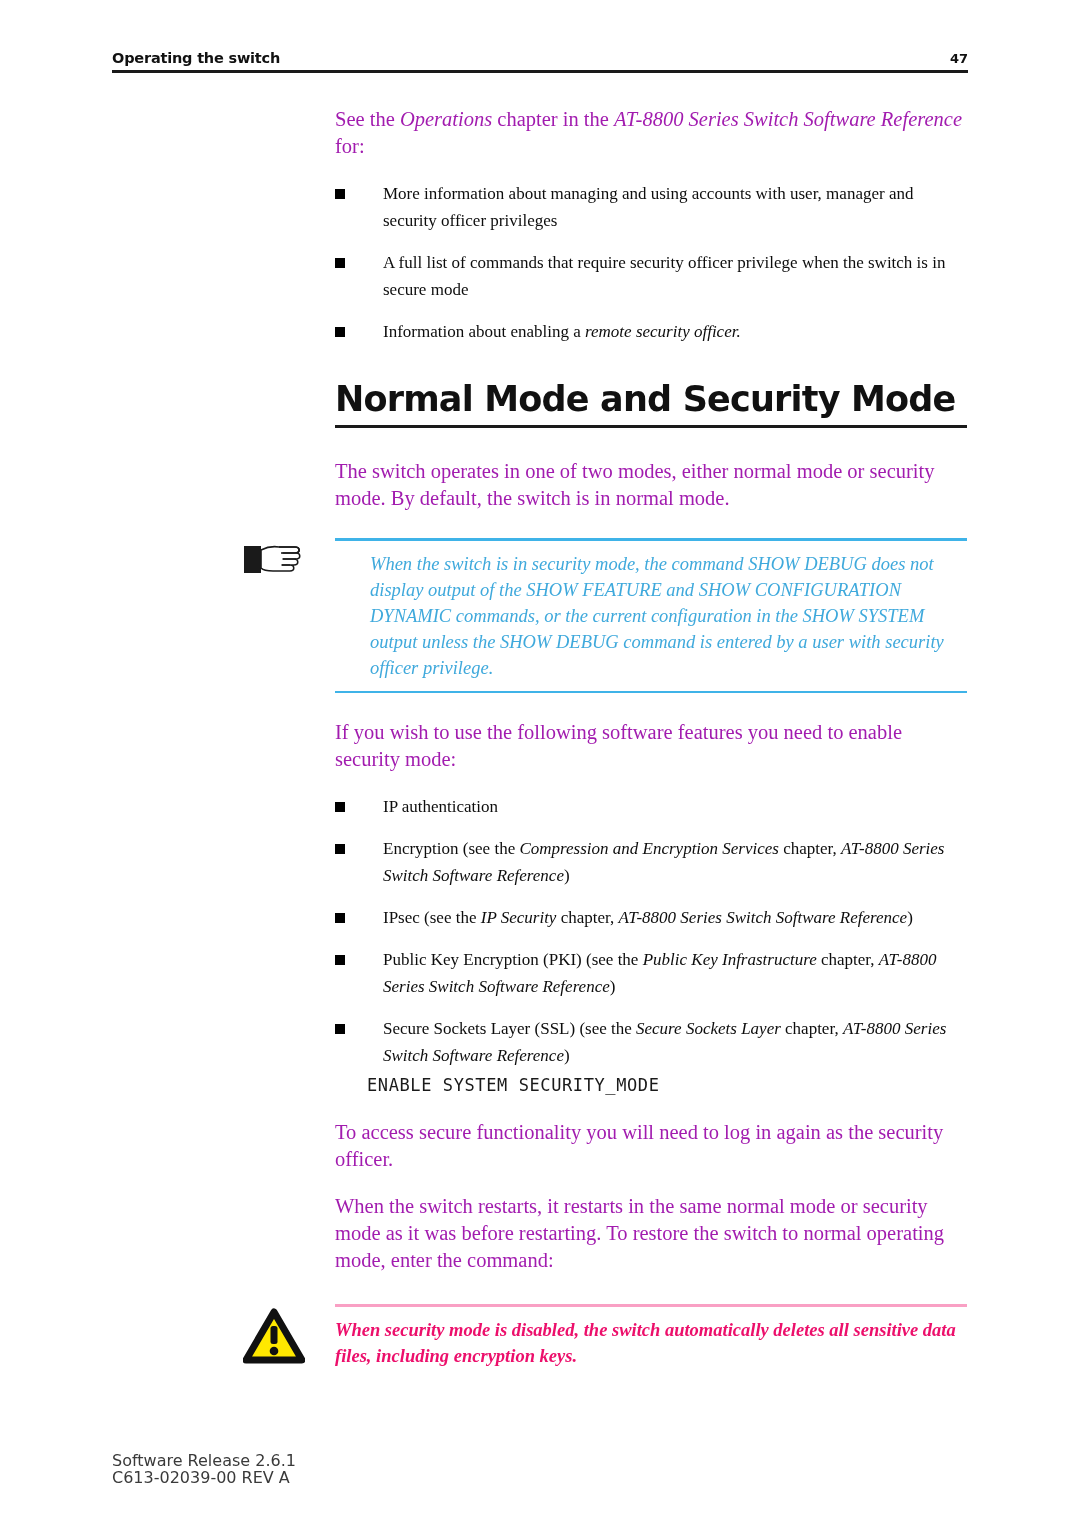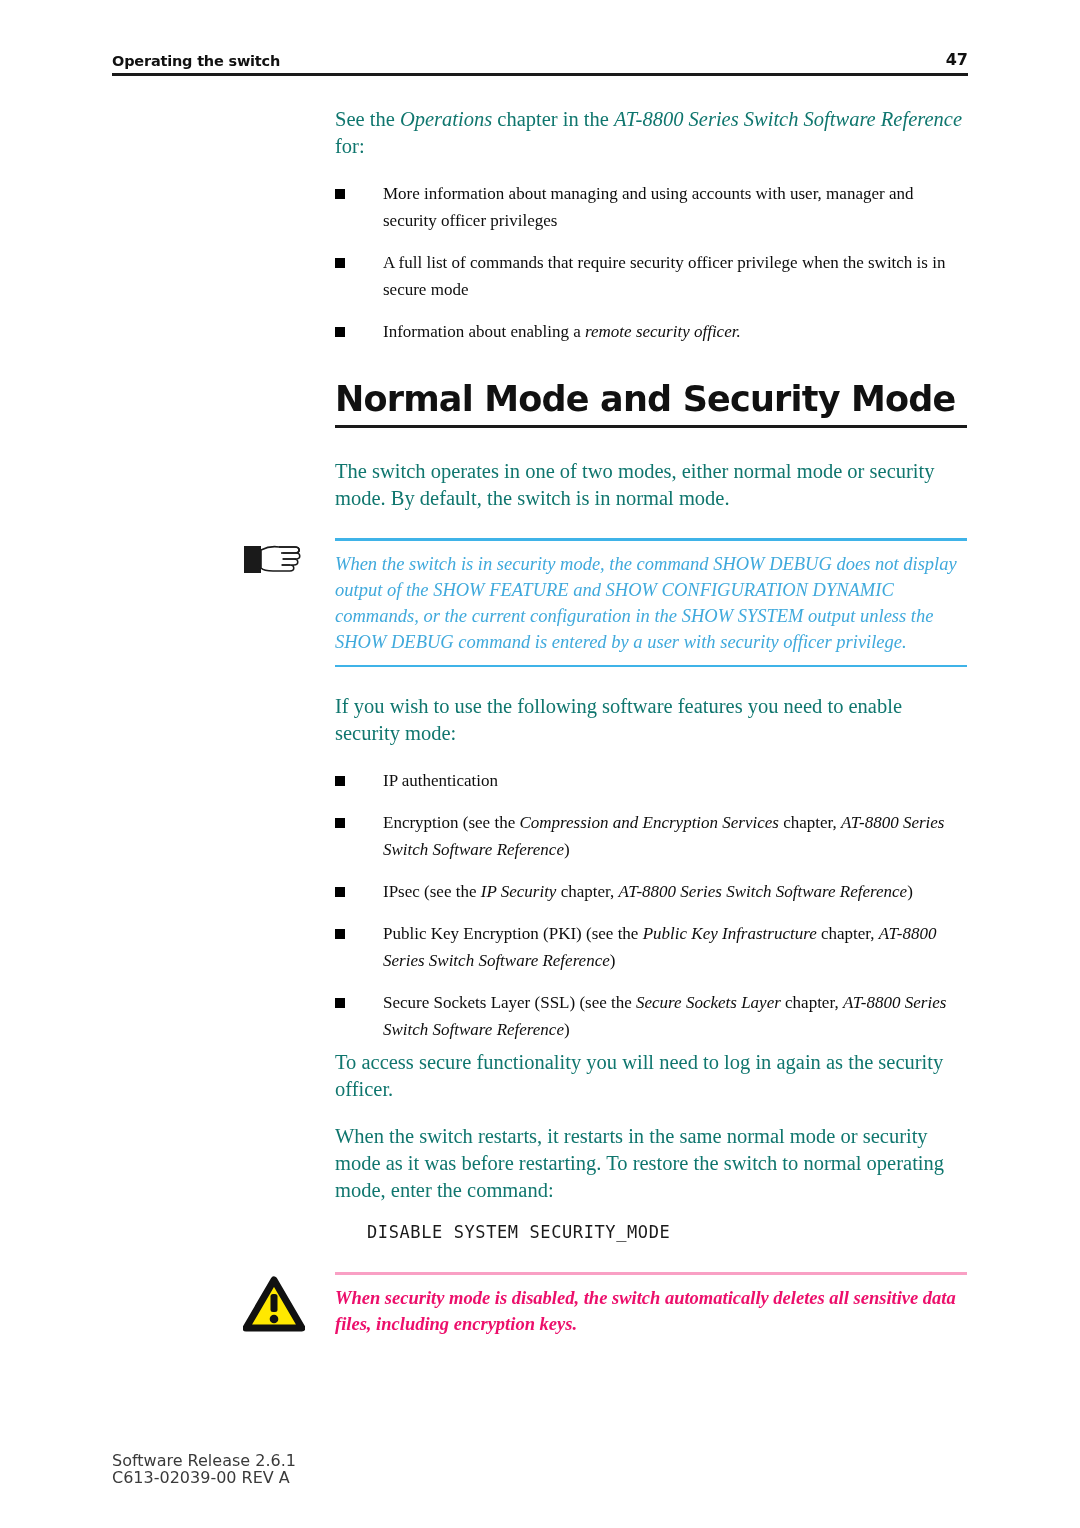--- a/index.html
+++ b/index.html
@@ -38,38 +38,38 @@
   }
   .running-head-title {
     font-family: "DejaVu Sans", sans-serif;
     font-size: 14.5px;
     font-weight: bold;
     letter-spacing: -0.2px;
     color: #111111;
   }
   .running-head-page {
     font-family: "DejaVu Sans", sans-serif;
-    font-size: 16px;
+    font-size: 13px;
     font-weight: bold;
     color: #111111;
   }
 
   
   .content {
     position: absolute;
     left: 335px;
     top: 106px;
     width: 632px;
   }
 
   p.body-text {
     font-size: 20.5px;
     line-height: 27px;
     margin: 0 0 20px 0;
-    color: #0f766e;
+    color: #a21caf;
   }
   p.body-text.tight {
     margin-bottom: 0;
   }
 
   
   ul.bullets {
     list-style: none;
     margin: 0 0 6px 0;
     padding: 0;
@@ -132,21 +132,21 @@
   .admon-text {
     font-size: 18.5px;
     line-height: 26px;
     font-style: italic;
     margin: 0;
   }
 
   
   .note .admon-rule-top,
   .note .admon-rule-bottom { background: #3FB3E8; }
-  .note .admon-text { color: #3FA9DC; }
+  .note .admon-text { color: #3FA9DC; margin-left: 35px; }
 
   
   .warning .admon-rule-top,
   .warning .admon-rule-bottom { background: #F9A0C4; }
   .warning .admon-text {
     color: #EC0F6B;
     font-weight: bold;
   }
 
   
@@ -254,25 +254,25 @@
       <li>
         <span class="bullet-marker"></span>
         <span>Public Key Encryption (PKI) (see the <i>Public Key Infrastructure</i> chapter, <i>AT-8800 Series Switch Software Reference</i>)</span>
       </li>
       <li>
         <span class="bullet-marker"></span>
         <span>Secure Sockets Layer (SSL) (see the <i>Secure Sockets Layer</i> chapter, <i>AT-8800 Series Switch Software Reference</i>)</span>
       </li>
     </ul>
 
+    <div class="command">ENABLE SYSTEM SECURITY_MODE</div>
 
     <p class="body-text">To access secure functionality you will need to log in again as the security officer.</p>
 
     <p class="body-text tight" style="margin-bottom:18px;font-family:Liberation Serif, serif;">When the switch restarts, it restarts in the same normal mode or security mode as it was before restarting. To restore the switch to normal operating mode, enter the command:</p>
-    <div class="command">DISABLE SYSTEM SECURITY_MODE</div>
 
     <div class="admonition warning" style="margin-top:30px;margin-bottom:28px;">
       <div class="admon-icon warn-icon">
         <svg width="62" height="56" viewBox="0 0 62 56" xmlns="http://www.w3.org/2000/svg">
           <path d="M31 4 L59 52 L3 52 Z" fill="#FFE800" stroke="#111111" stroke-width="7" stroke-linejoin="round"></path>
           <rect x="27.5" y="18" width="7" height="18" rx="2.5" fill="#111111"></rect>
           <circle cx="31" cy="43" r="4.3" fill="#111111"></circle>
         </svg>
       </div>
       <div class="admon-rule-top" style="background: rgb(249, 160, 196);"></div>

